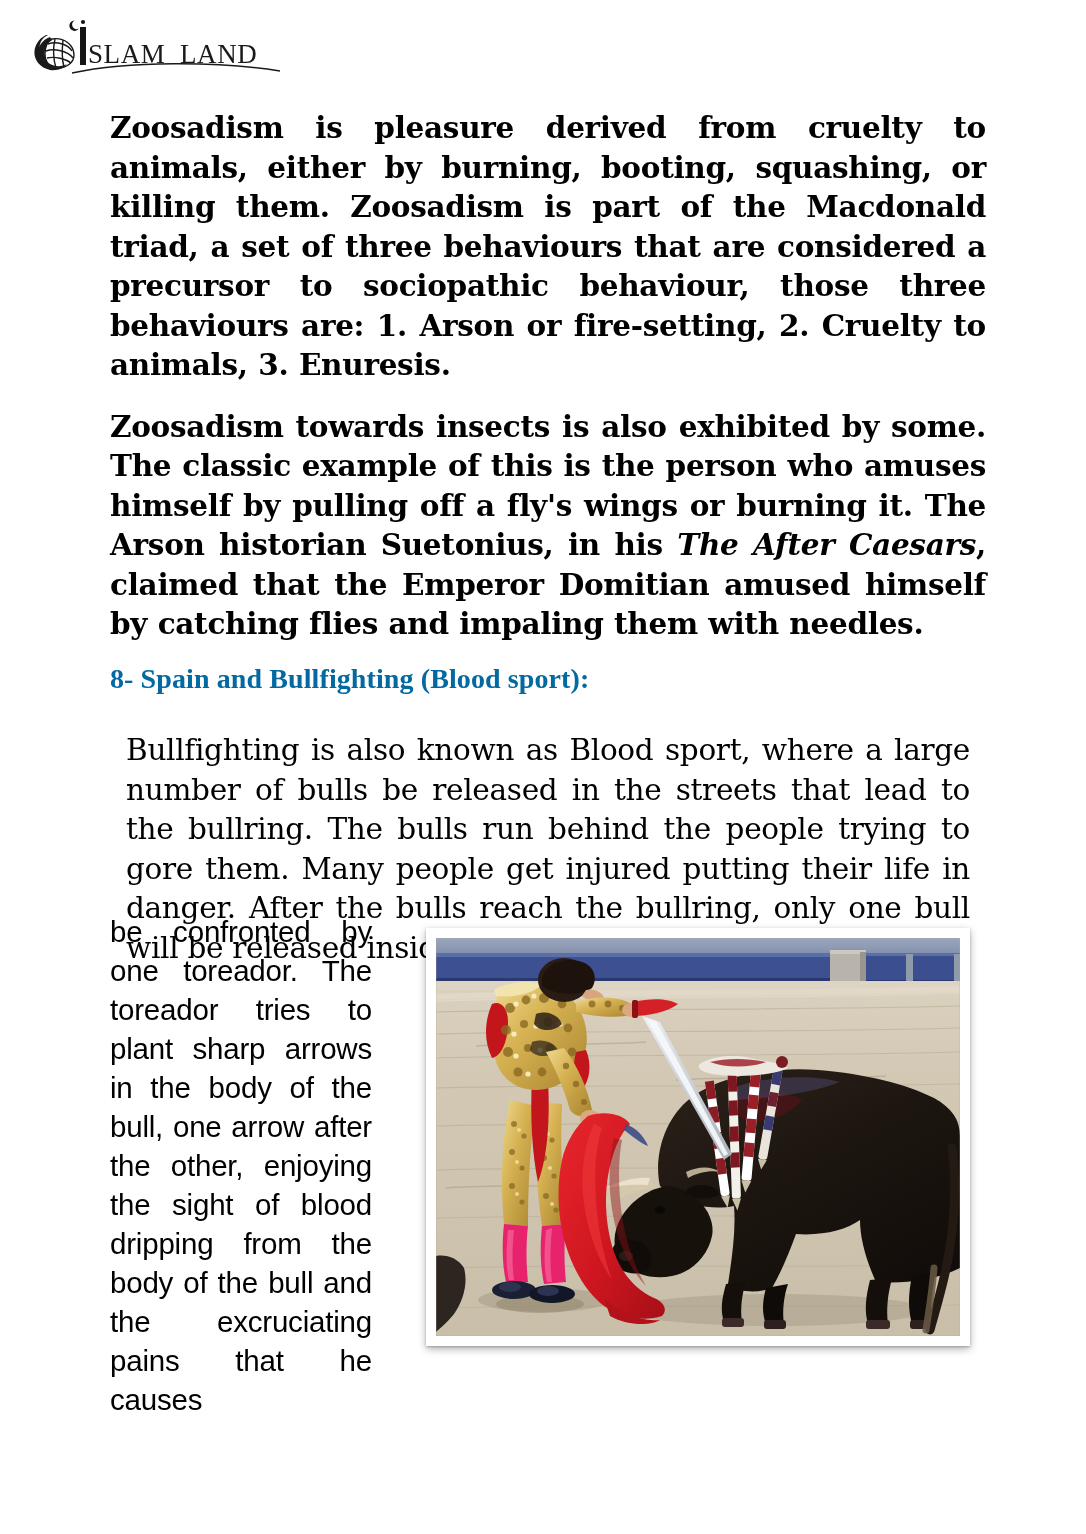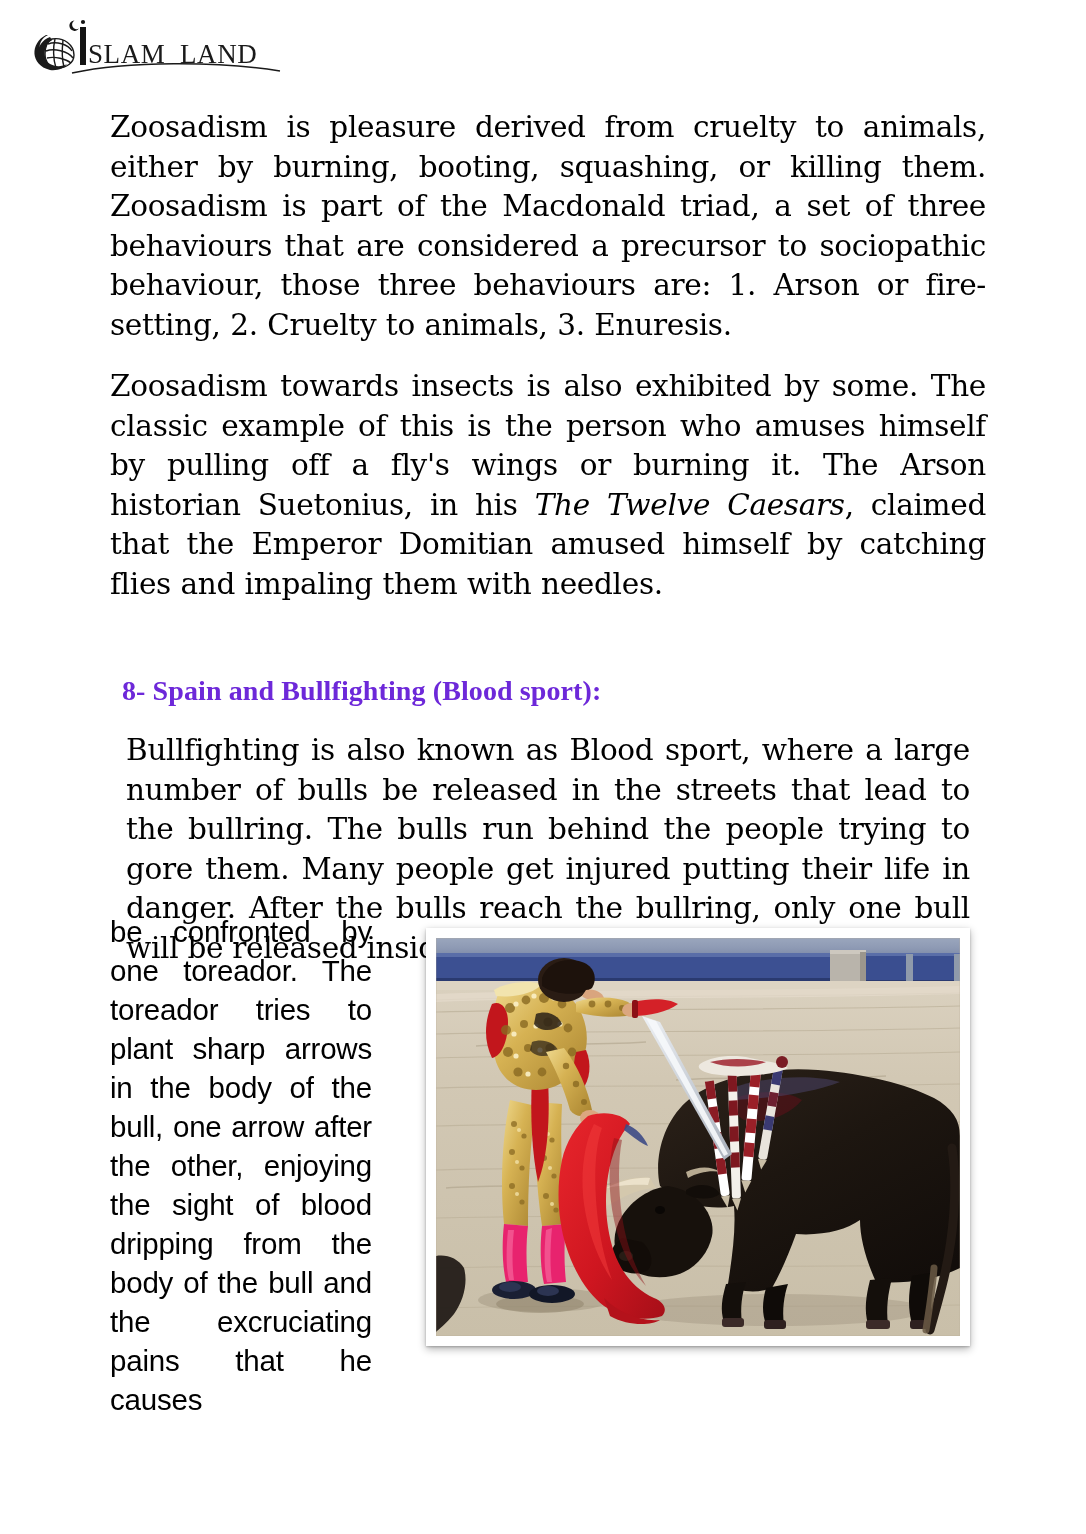--- a/index.html
+++ b/index.html
@@ -34,43 +34,43 @@
     width: 876px;
   }
 
   p.para {
     margin: 0 0 22px 0;
     font-size: 29.5px;
     line-height: 39.5px;
     text-align: justify;
     text-justify: inter-word;
     font-family: "DejaVu Serif", "Liberation Serif", serif;
-    font-weight: 400;
+    font-weight: 700;
     letter-spacing: -0.3px;
     word-spacing: 0.5px;
     -webkit-font-smoothing: none;
   }
   p.para:last-child { margin-bottom: 0; }
 
   em.title-italic {
     font-style: italic;
   }
 
   
   h2.section-heading {
-    margin: 12px;
+    margin: 0;
     position: absolute;
     left: 110px;
     top: 662px;
     width: 876px;
     font-size: 28px;
     line-height: 34px;
     font-family: "Liberation Serif", "DejaVu Serif", serif;
     font-weight: bold;
-    color: #6d28d9;
+    color: #0369a1;
     letter-spacing: 0.1px;
   }
 
   
   .para3-wrap {
     position: absolute;
     left: 110px;
     top: 715px;
     width: 876px;
   }
@@ -159,21 +159,21 @@
     <text x="152" y="50" font-family="'Liberation Serif','DejaVu Serif',serif" font-size="27" letter-spacing="0.6" fill="#1a1a1a">LAND</text>
 
     <path d="M44 60 C100 48, 190 48, 252 58" fill="none" stroke="#1a1a1a" stroke-width="1.6"></path>
   </svg>
 </div>
 
 <div class="content">
 
   <p class="para">Zoosadism is pleasure derived from cruelty to animals, either by burning, booting, squashing, or killing them. Zoosadism is part of the Macdonald triad, a set of three behaviours that are considered a precursor to sociopathic behaviour, those three behaviours are: 1. Arson or fire-setting, 2. Cruelty to animals, 3. Enuresis.</p>
 
-  <p class="para"><span>Zoosadism towards insects is also exhibited by some. The classic example of this is the person who amuses himself by pulling off a fly's wings or burning it. The Arson historian Suetonius, in his </span><em class="title-italic">The Twelve Caesars</em><span>, claimed that the Emperor Domitian amused himself by catching flies and impaling them with needles.</span></p>
+  <p class="para"><span>Zoosadism towards insects is also exhibited by some. The classic example of this is the person who amuses himself by pulling off a fly's wings or burning it. The Arson historian Suetonius, in his </span><em class="title-italic">The After Caesars</em><span>, claimed that the Emperor Domitian amused himself by catching flies and impaling them with needles.</span></p>
 
 </div>
 
 <h2 class="section-heading">8- Spain and Bullfighting (Blood sport):</h2>
 
 <div class="para3-wrap">
   <p class="para3">Bullfighting is also known as Blood sport, where a large number of bulls be released in the streets that lead to the bullring. The bulls run behind the people trying to gore them. Many people get injured putting their life in danger. After the bulls reach the bullring, only one bull will be released inside to</p>
 </div>
 
 <div class="wrap-column">

